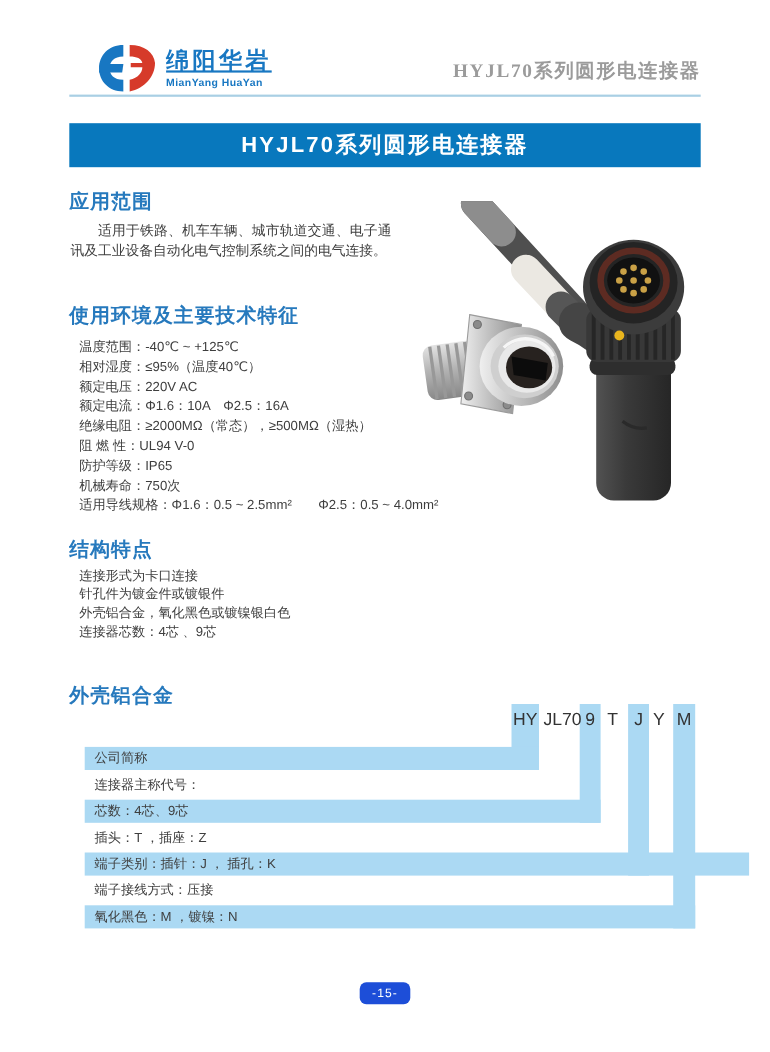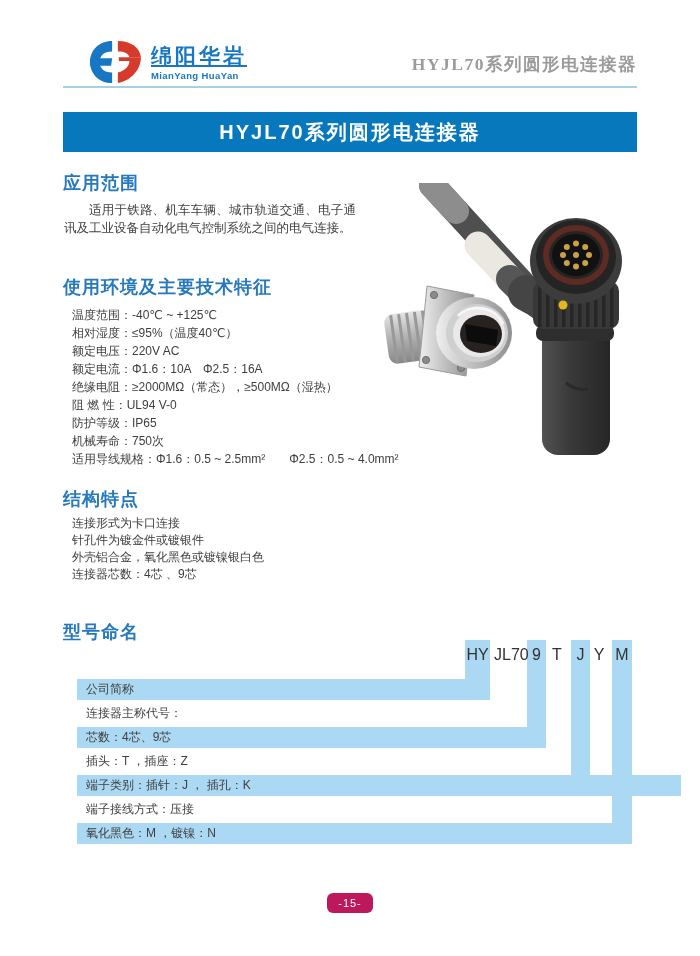--- a/index.html
+++ b/index.html
@@ -66,21 +66,21 @@
   .r1 { top:679px; width:413px; }
   .r2 { top:703px; }
   .r3 { top:727px; width:469px; }
   .r4 { top:751px; }
   .r5 { top:775px; width:604px; }
   .r6 { top:799px; }
   .r7 { top:823px; width:555px; }
 
   
   .page-num { position:absolute; left:327px; top:893px; width:46px; height:20px; border-radius:6px;
-              background:#be185d; color:#ffffff; font-size:11px; letter-spacing:1px;
+              background:#1d4ed8; color:#ffffff; font-size:11px; letter-spacing:1px;
               text-align:center; line-height:20px; }
 </style>
 </head>
 <body>
 
 <div class="page">
 
   <div class="logo">
     <svg class="logo-mark" viewBox="0 0 60 50">
       <path d="M27,3 C13,3 4,13 4,25 C4,37 13,47 27,47 L27,36 C18,36 14,31 14,25 C14,19 18,14 27,14 Z" fill="#1877c2"></path>
@@ -201,21 +201,21 @@
   </div>
 
   <div class="sec-heading h-struct">结构特点</div>
   <div class="struct-list">
     <div class="line">连接形式为卡口连接</div>
     <div class="line">针孔件为镀金件或镀银件</div>
     <div class="line">外壳铝合金，氧化黑色或镀镍银白色</div>
     <div class="line">连接器芯数：4芯 、9芯</div>
   </div>
 
-  <div class="sec-heading h-model">型号命名</div>
+  <div class="sec-heading h-model">外壳铝合金</div>
 
   <div class="vcol vc1"></div>
   <div class="vcol vc2"></div>
   <div class="vcol vc3"></div>
   <div class="vcol vc4"></div>
 
   <div class="code code-hy">HY</div>
   <div class="code code-jl70">JL70 -</div>
   <div class="code code-9">9</div>
   <div class="code code-t">T</div>

